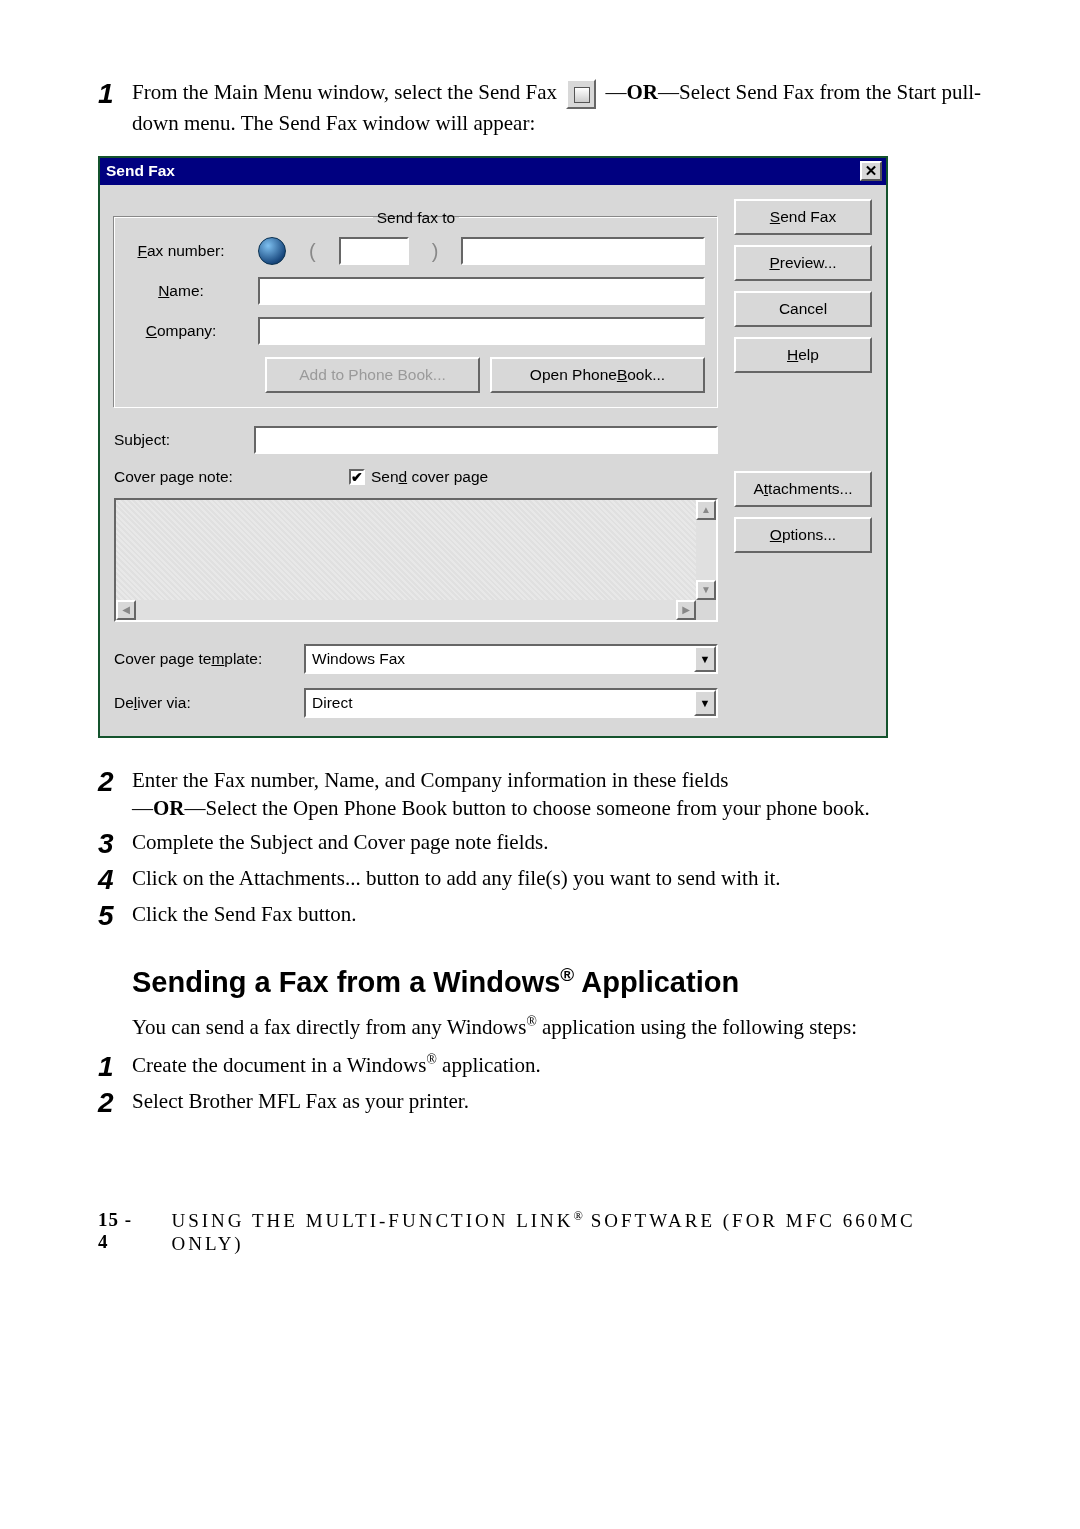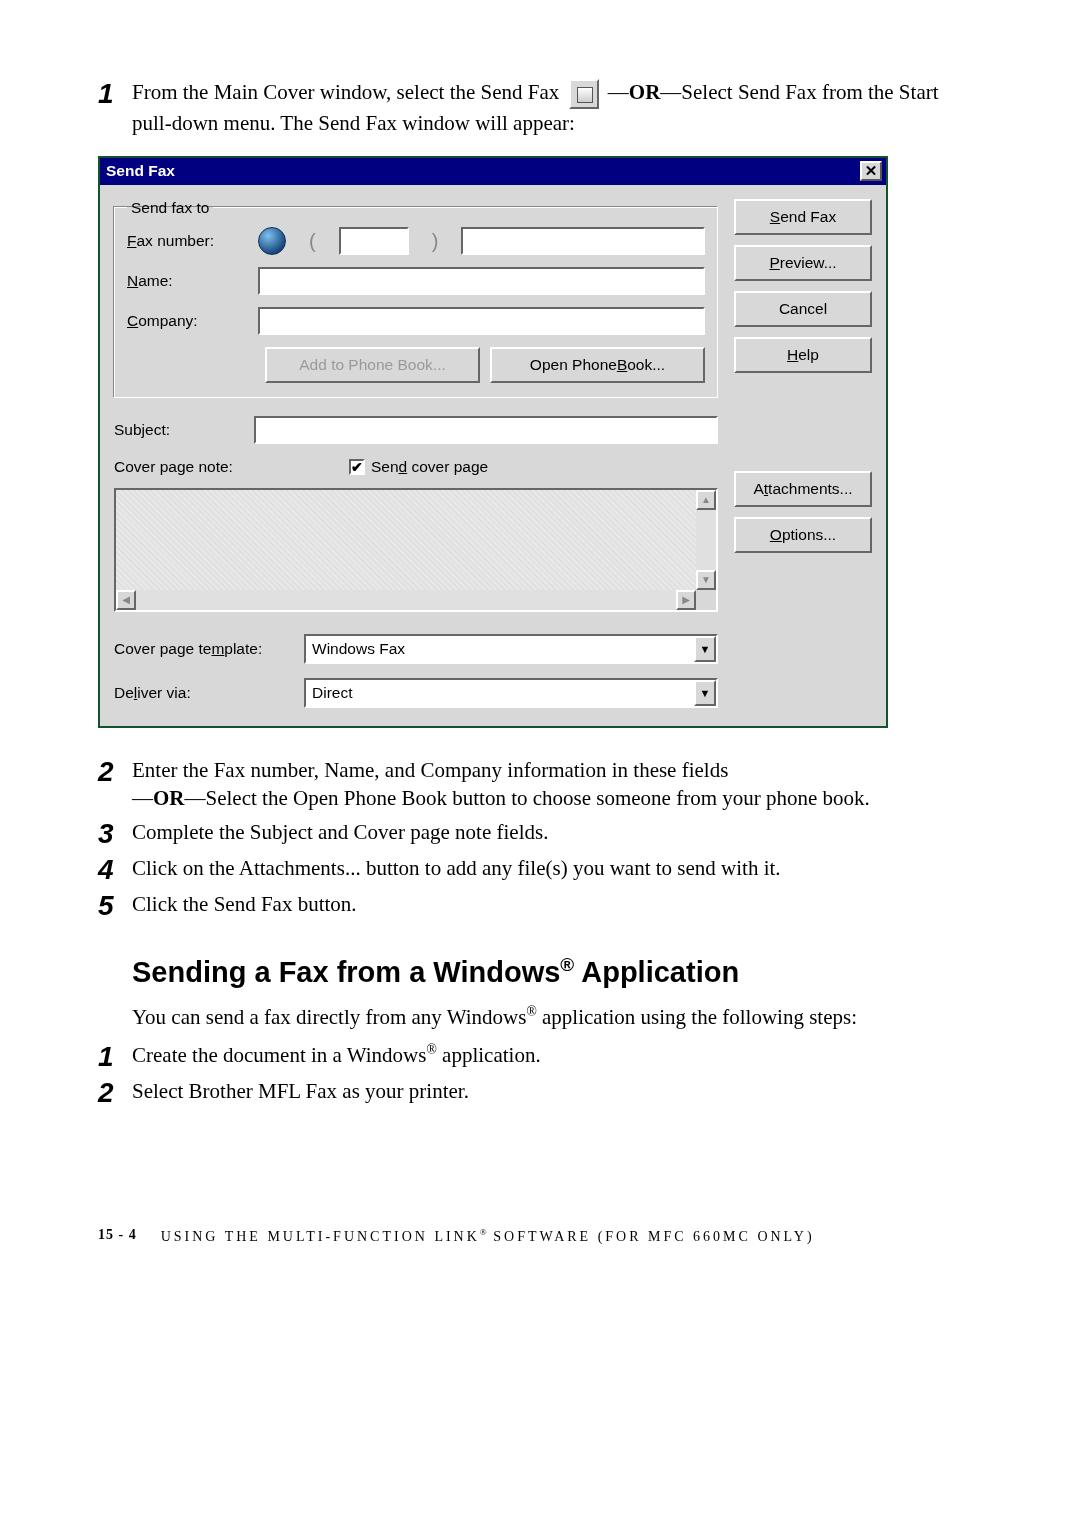--- a/index.html
+++ b/index.html
@@ -80,22 +80,23 @@
     border-right: 2px solid #666; border-bottom: 2px solid #666;
     display:flex; align-items:center; justify-content:center;
     font-size:15.5px;
     cursor: default;
   }
   .right-col .spacer { flex:0 0 78px; }
   .underline-first { text-decoration: underline; text-underline-offset: 1px; }
   fieldset.sendto {
     border: 1px solid #fff;
     box-shadow: -1px -1px 0 #888;
-    margin: 0 0 18px 0;
+    margin: 10px 0 18px 0;
     padding: 10px 12px 14px 12px;
+    text-align: center;
   }
   fieldset.sendto legend {
     padding: 0 4px;
     font-size:15.5px;
   }
   .row {
     display:flex; align-items:center; gap:23px; margin-bottom:12px;
   }
   .row label {
     width: 108px;
@@ -221,37 +222,37 @@
     margin: 0 4px;
     position:relative;
   }
   .inline-icon::after{
     content:"";
     position:absolute;left:6px;top:6px;width:14px;height:14px;
     border:1px solid #555;
     background: linear-gradient(#fff,#ccc);
   }
   .footer {
-    margin-top: 120px;
+    margin-top: 92px;
     display:flex; gap:24px;
-    font-size:14px;
+    font-size:19px;
     letter-spacing: 3px;
     color:#000;
   }
   .footer .pg { font-weight:bold; letter-spacing:1px; }
 </style>
 </head>
 <body>
 
 <div class="page">
 
   <div class="step-row">
     <div class="step-num">1</div>
     <div class="step-text">
-      <span>From the Main Cover window, select the Send Fax </span><span class="inline-icon"></span><span> —</span><b>OR</b><span>—Select Send Fax from the Start pull-down menu.  The Send Fax window will appear:</span>
+      <span>From the Main Menu window, select the Send Fax </span><span class="inline-icon"></span><span> —</span><b>OR</b><span>—Select Send Fax from the Start pull-down menu.  The Send Fax window will appear:</span>
     </div>
   </div>
 
   <div class="screenshot-wrap">
     <div class="dialog">
       <div class="titlebar">
         <span>Send Fax</span>
         <div class="close">✕</div>
       </div>
       <div class="dlg-body">

